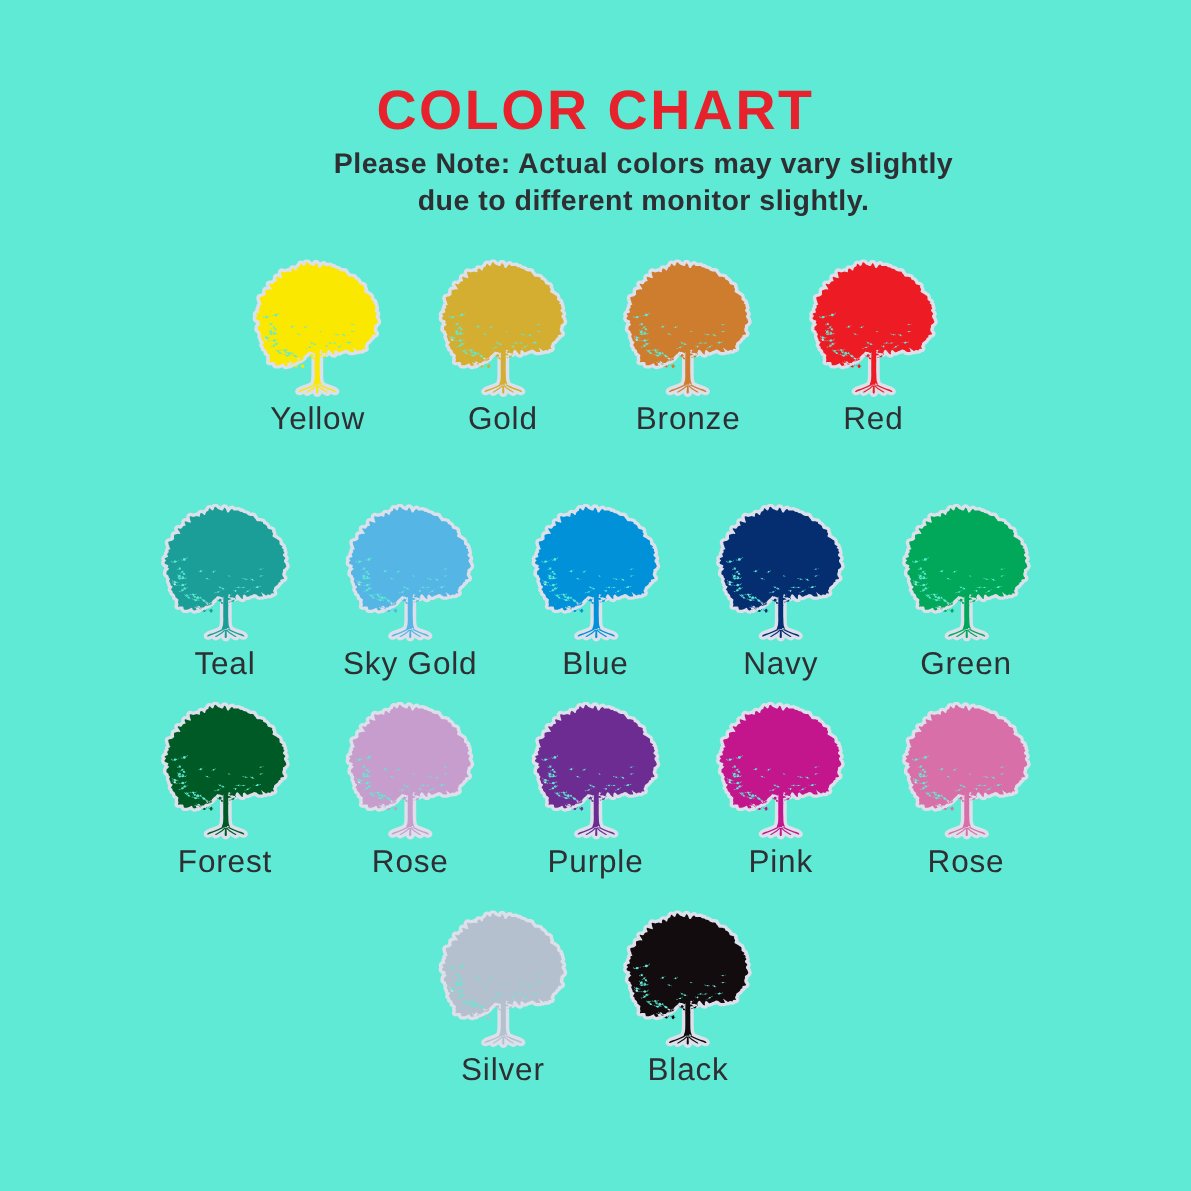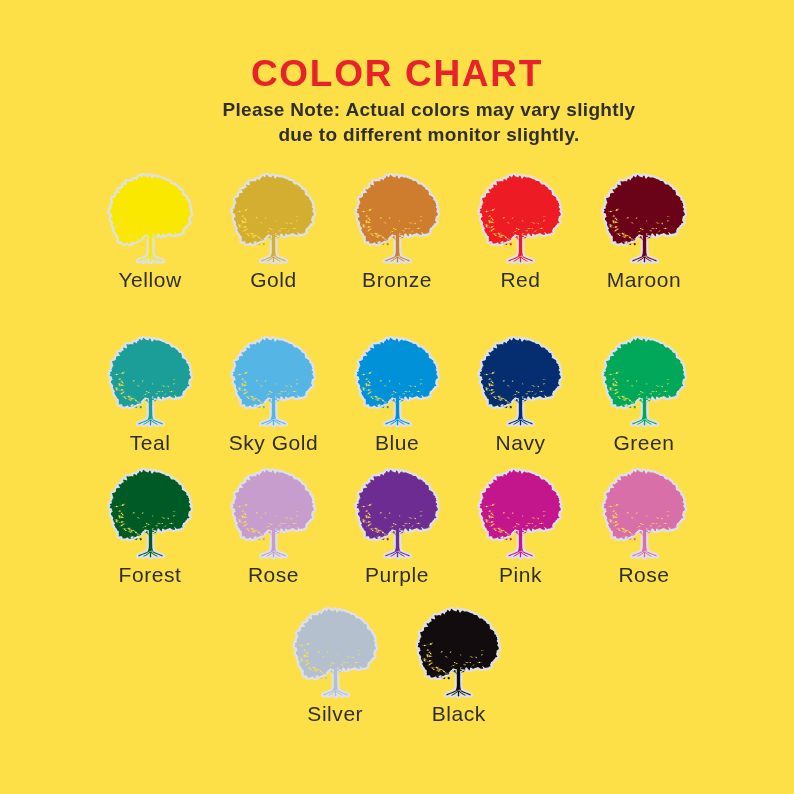--- a/index.html
+++ b/index.html
@@ -1,19 +1,19 @@
 <!DOCTYPE html>
 <html><head>
 <meta charset="utf-8">
 <title>Color Chart</title>
 <style>
   html,body{margin:0;padding:0;}
   body{width:794px;height:794px;background:#ffffff;
        font-family:"Liberation Sans",sans-serif;}
-  .page{position:relative;width:794px;height:794px;overflow:hidden;background:#fde047;}
+  .page{position:relative;width:794px;height:794px;overflow:hidden;background:#5eead4;}
   .title{position:absolute;left:0;top:55px;width:794px;text-align:center;
          font-size:37px;font-weight:bold;letter-spacing:1.7px;color:#E8222C;line-height:37px;}
   .note{position:absolute;left:0;top:97px;width:794px;text-align:center;
         font-size:19.0px;font-weight:bold;letter-spacing:0.33px;line-height:25px;color:#2e2e33;margin-left:32px;}
   .grid{position:absolute;left:0;top:0;width:794px;height:794px;}
   .row{position:absolute;left:0;width:794px;display:flex;justify-content:center;}
   .row-0{top:173px;} .row-1{top:336px;} .row-2{top:468px;} .row-3{top:607px;}
   .cell{width:123.5px;display:flex;flex-direction:column;align-items:center;}
   .swatch{width:89px;height:93px;}
   .swatch svg{display:block;width:89px;height:93px;}
@@ -77,33 +77,20 @@
         <g class="tree-outline" fill="none" stroke="#dde0ea" stroke-width="10" stroke-linejoin="round" stroke-linecap="round">
           <use href="#treehalo"></use>
         </g>
         <g class="tree-fill" fill="#ED1C24">
           <use href="#treebody"></use>
         </g>
       </svg>
     </div>
     <div class="label">Red</div>
   </div>
-        <div class="cell">
-    <div class="swatch">
-      <svg class="tree-svg" preserveAspectRatio="none" viewBox="1 -5 196 211" xmlns="http://www.w3.org/2000/svg">
-        <g class="tree-outline" fill="none" stroke="#dde0ea" stroke-width="10" stroke-linejoin="round" stroke-linecap="round">
-          <use href="#treehalo"></use>
-        </g>
-        <g class="tree-fill" fill="#6A0318">
-          <use href="#treebody"></use>
-        </g>
-      </svg>
-    </div>
-    <div class="label">Maroon</div>
-  </div>
       </div>
       <div class="row row-1">
         <div class="cell">
     <div class="swatch">
       <svg class="tree-svg" preserveAspectRatio="none" viewBox="1 -5 196 211" xmlns="http://www.w3.org/2000/svg">
         <g class="tree-outline" fill="none" stroke="#dde0ea" stroke-width="10" stroke-linejoin="round" stroke-linecap="round">
           <use href="#treehalo"></use>
         </g>
         <g class="tree-fill" fill="#1A9E97">
           <use href="#treebody"></use>

